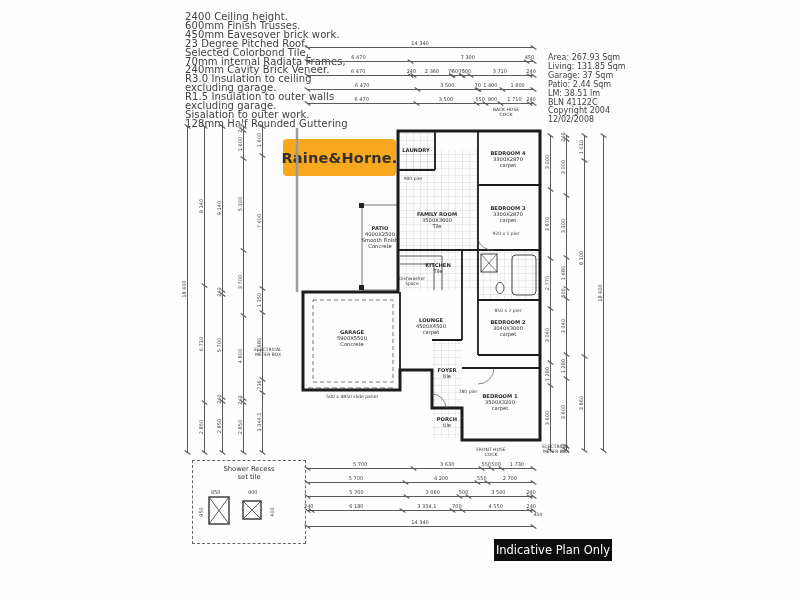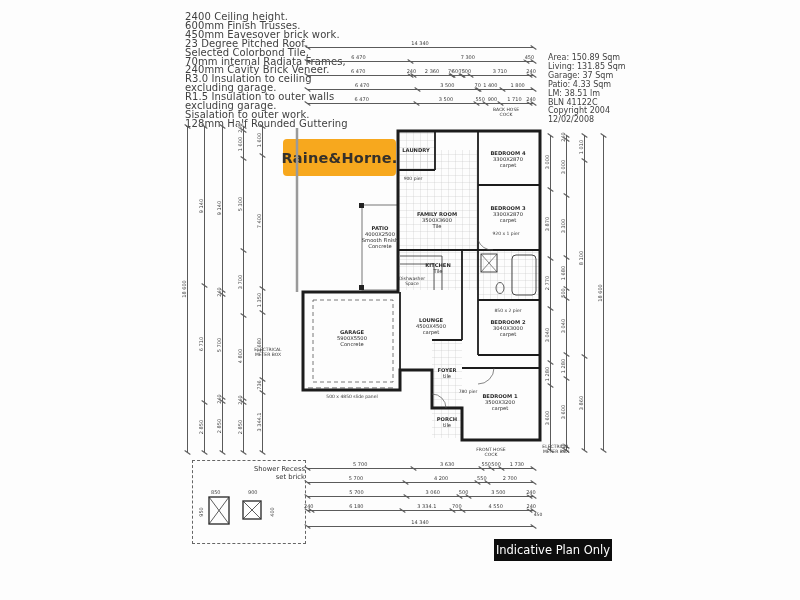--- a/index.html
+++ b/index.html
@@ -6,21 +6,21 @@
   body{width:800px;height:600px;position:relative;background:#fdfdfd;overflow:hidden;
        font-family:"DejaVu Sans",sans-serif;color:#3b3b3b;}
   .abs{position:absolute;}
   .spec{left:185px;top:13px;font-size:10px;line-height:8.9px;letter-spacing:.1px;color:#3f3f3f;}
   .summary{left:548px;top:54px;font-size:8px;line-height:8.9px;color:#3f3f3f;}
   .logo{left:283px;top:139px;width:113px;height:37px;border-radius:4px;display:flex;
         align-items:center;justify-content:center;font-size:14.5px;font-weight:bold;letter-spacing:.2px;}
   .badge{left:494px;top:539px;width:118px;height:22px;display:flex;align-items:center;
          justify-content:center;font-size:11.5px;}
   .detail{left:192px;top:460px;width:112px;height:82px;border:1px dashed #666;}
-  .detail .ttl{text-align:right;font-size:6.8px;line-height:8px;margin-top:4px;color:#333;}
+  .detail .ttl{text-align:center;font-size:6.8px;line-height:8px;margin-top:4px;color:#333;}
   .dlab{position:absolute;font-size:5px;color:#444;white-space:nowrap;}
   .dimline{background:#5a5a5a;}
   .dimlab{transform:translate(-50%,-100%);font-size:5px;color:#3c3c3c;white-space:nowrap;background:rgba(253,253,253,.6);padding:0 .5px;}
   .dimlabv{transform:translate(-50%,-50%) rotate(-90deg);font-size:5px;color:#3c3c3c;white-space:nowrap;background:rgba(253,253,253,.6);}
   .dimtick{width:1px;height:7px;background:#5a5a5a;transform:rotate(-55deg);}
   .roomlab{transform:translate(-50%,-50%);text-align:center;font-size:5.2px;line-height:6px;color:#2d2d2d;width:52px;}
   .roomlab .nm{font-weight:bold;font-size:5.2px;}
   .anno{transform:translate(-50%,-50%);text-align:center;font-size:4.5px;line-height:5px;color:#383838;}
 </style>
 </head>
@@ -36,24 +36,24 @@
     <div>240mm Cavity Brick Veneer.</div>
     <div>R3.0 Insulation to ceiling</div>
     <div>excluding garage.</div>
     <div>R1.5 Insulation to outer walls</div>
     <div>excluding garage.</div>
     <div>Sisalation to outer work.</div>
     <div>128mm Half Rounded Guttering</div>
   </div>
 
 <div class="abs summary">
-    <div>Area: 150.89 Sqm</div>
+    <div>Area: 267.93 Sqm</div>
     <div>Living: 131.85 Sqm</div>
     <div>Garage: 37 Sqm</div>
-    <div>Patio: 4.33 Sqm</div>
+    <div>Patio: 2.44 Sqm</div>
     <div>LM: 38.51 lm</div>
     <div>BLN 41122C</div>
     <div>Copyright 2004</div>
     <div>12/02/2008</div>
   </div>
 
 <div class="abs logo" style="background: rgb(247, 168, 30); color: rgb(53, 48, 42);">
   <span>Raine&amp;Horne.</span>
 </div>
 
@@ -370,21 +370,21 @@
     <div class="abs anno" style="left: 412px; top: 281px; width: 34px;">Dishwasher Space</div>
     <div class="abs anno" style="left: 413px; top: 178px; width: 30px;">900 pier</div>
     <div class="abs anno" style="left: 506px; top: 233px; width: 36px;">920 x 1 pier</div>
     <div class="abs anno" style="left: 508px; top: 310px; width: 36px;">850 x 2 pier</div>
     <div class="abs anno" style="left: 468px; top: 391px; width: 26px;">780 pier</div>
     <div class="abs anno" style="left: 538px; top: 514px; width: 16px;">450</div>
   </div>
 
 <div class="abs detail">
   <div class="ttl">Shower Recess</div>
-  <div class="ttl" style="margin-top:0">set brick</div>
+  <div class="ttl" style="margin-top:0">set tile</div>
   <div class="dlab" style="left:18px;top:28px">850</div>
   <div class="dlab" style="left:55px;top:28px">900</div>
   <div class="dlab" style="left:3px;top:48px;transform:rotate(-90deg)">950</div>
   <div class="dlab" style="left:74px;top:48px;transform:rotate(-90deg)">400</div>
   <svg width="112" height="82" style="position:absolute;left:0;top:0">
     <rect x="16" y="36" width="20" height="27" fill="none" stroke="#333" stroke-width="1.4"></rect>
     <path d="M16,36 l20,27 M36,36 l-20,27" stroke="#333" stroke-width="0.8"></path>
     <rect x="50" y="40" width="18" height="18" fill="none" stroke="#333" stroke-width="1.4"></rect>
     <path d="M50,40 l18,18 M68,40 l-18,18" stroke="#333" stroke-width="0.8"></path>
   </svg>

